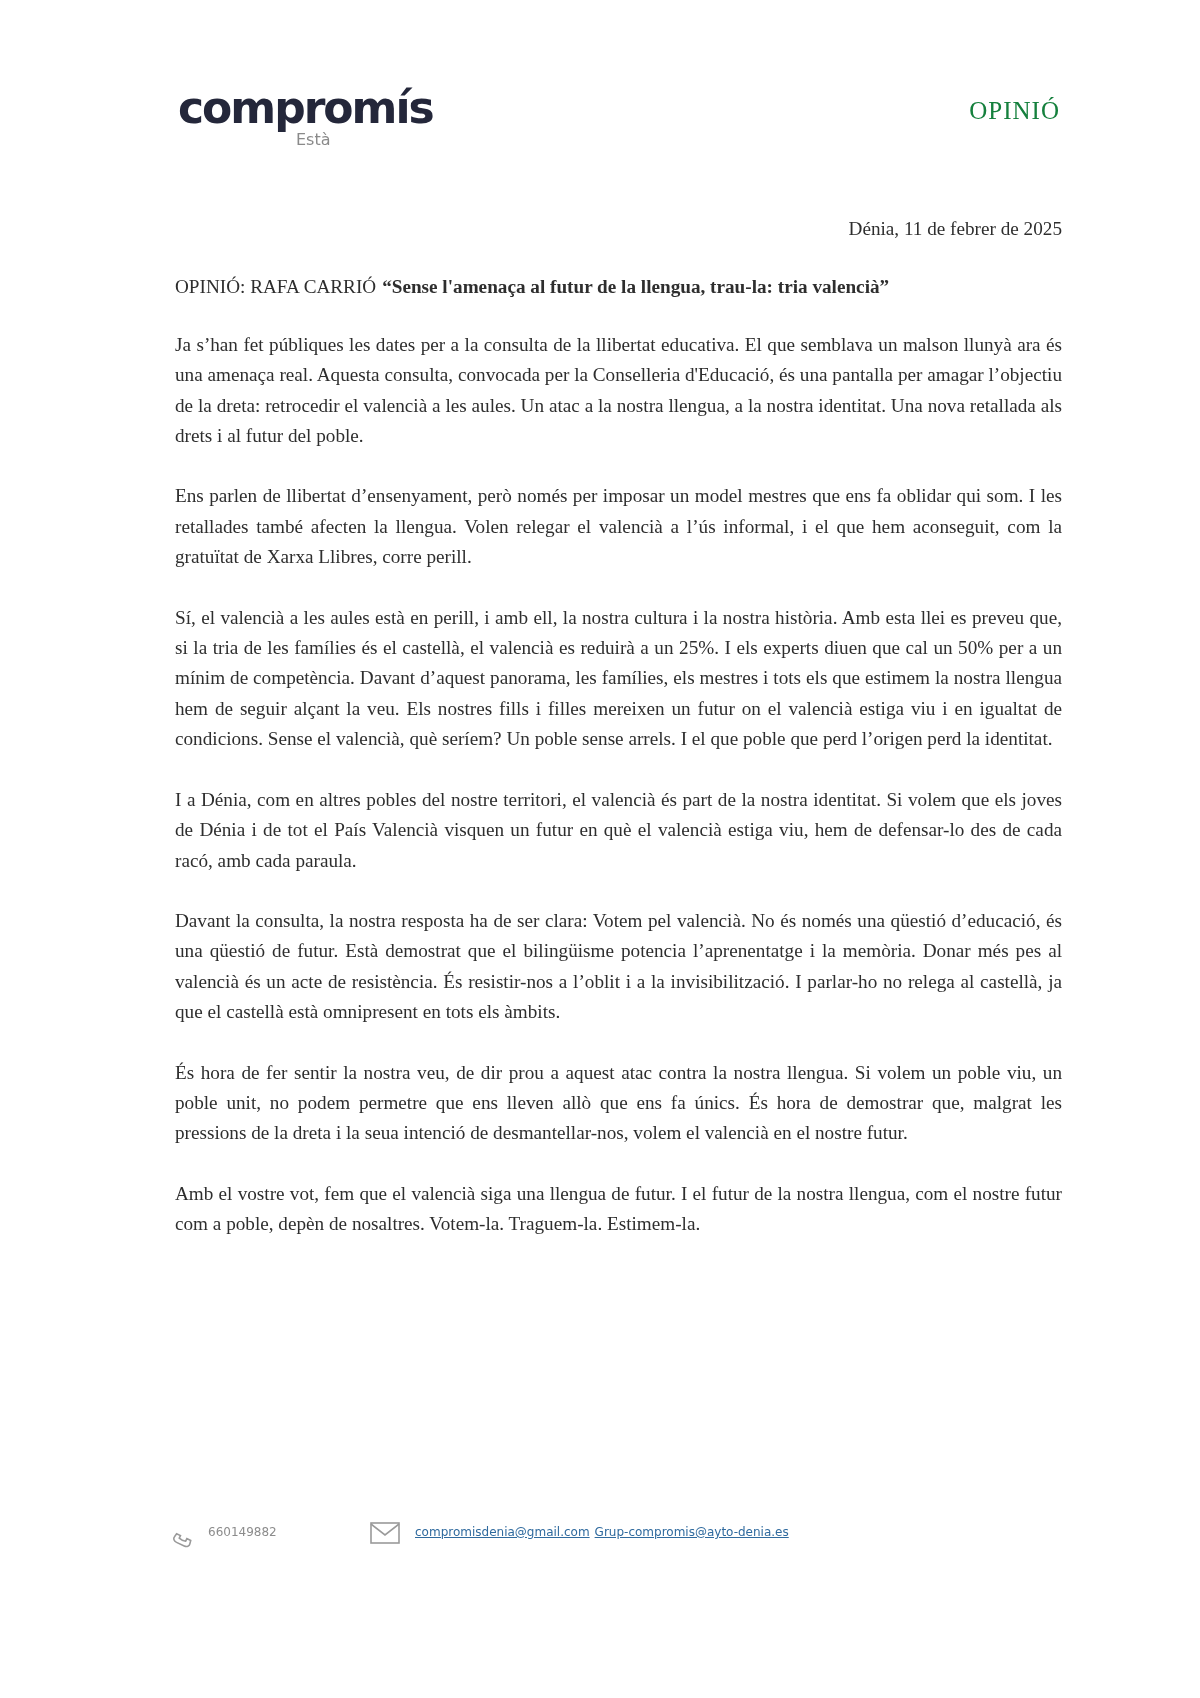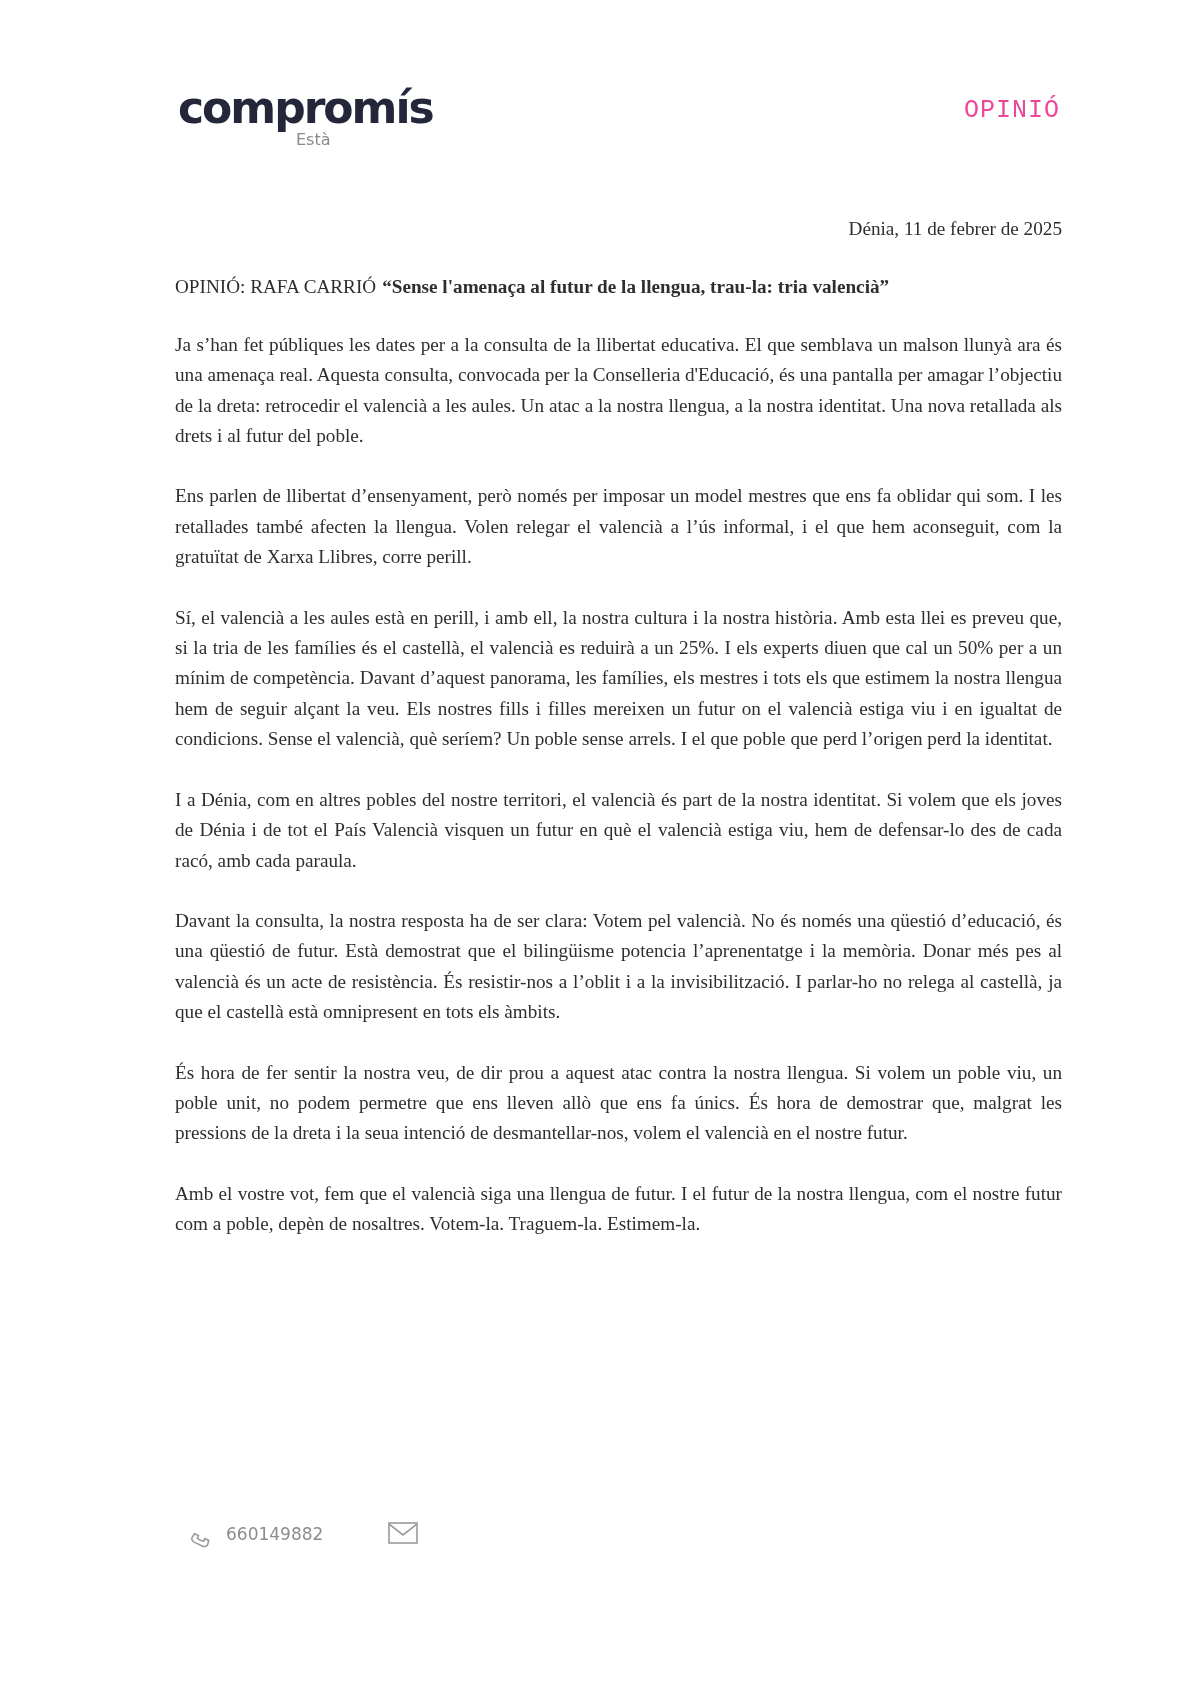--- a/index.html
+++ b/index.html
@@ -46,23 +46,23 @@
       top: 46px;
       font-family: "DejaVu Sans", sans-serif;
       font-size: 16px;
       color: #8a8a8a;
       line-height: 1;
     }
     .section-label {
       position: absolute;
       right: 140px;
       top: 98px;
-      font-family: Liberation Mono, monospace;
+      font-family: Liberation Serif, serif;
       font-size: 25px;
-      color: #ec4899;
+      color: #15803d;
       letter-spacing: 1px;
       line-height: 1;
     }
     
     .content {
       position: absolute;
       left: 175px;
       top: 214px;
       width: 887px;
       font-size: 19.2px;
@@ -80,26 +80,26 @@
       font-weight: bold;
       margin-left: 6px;
     }
     .para {
       margin: 0 0 30px 0;
       text-align: justify;
     }
     
     .footer {
       position: absolute;
-      left: 186px;
+      left: 168px;
       top: 1518px;
       width: 900px;
       height: 34px;
       font-family: "DejaVu Sans", sans-serif;
-      font-size: 17px;
+      font-size: 12px;
       color: #8c8c8c;
     }
     .footer .phone-icon {
       position: absolute;
       left: 0;
       top: 2px;
       width: 28px;
       height: 28px;
     }
     .footer .phone {
@@ -160,15 +160,18 @@
         <path d="M6 20 C4 18 4 15 6 14 L9 12 L12 15 L10 17 C11 19 13 21 15 22 L17 20 L20 23 L18 26 C17 28 14 28 12 26 Z" fill="none" stroke="#9a9a9a" stroke-width="1.6" transform="rotate(-20 14 14)"></path>
       </svg>
     </span>
     <span class="phone">660149882</span>
     <span class="mail-icon">
       <svg width="30" height="22" viewBox="0 0 30 22">
         <rect x="1" y="1" width="28" height="20" fill="none" stroke="#9a9a9a" stroke-width="1.6"></rect>
         <path d="M1 2 L15 13 L29 2" fill="none" stroke="#9a9a9a" stroke-width="1.6"></path>
       </svg>
     </span>
+    <span class="links">
+      <a>compromisdenia@gmail.com</a><a>Grup-compromis@ayto-denia.es</a>
+    </span>
   </div>
 
 </div>
 
 </body></html>

